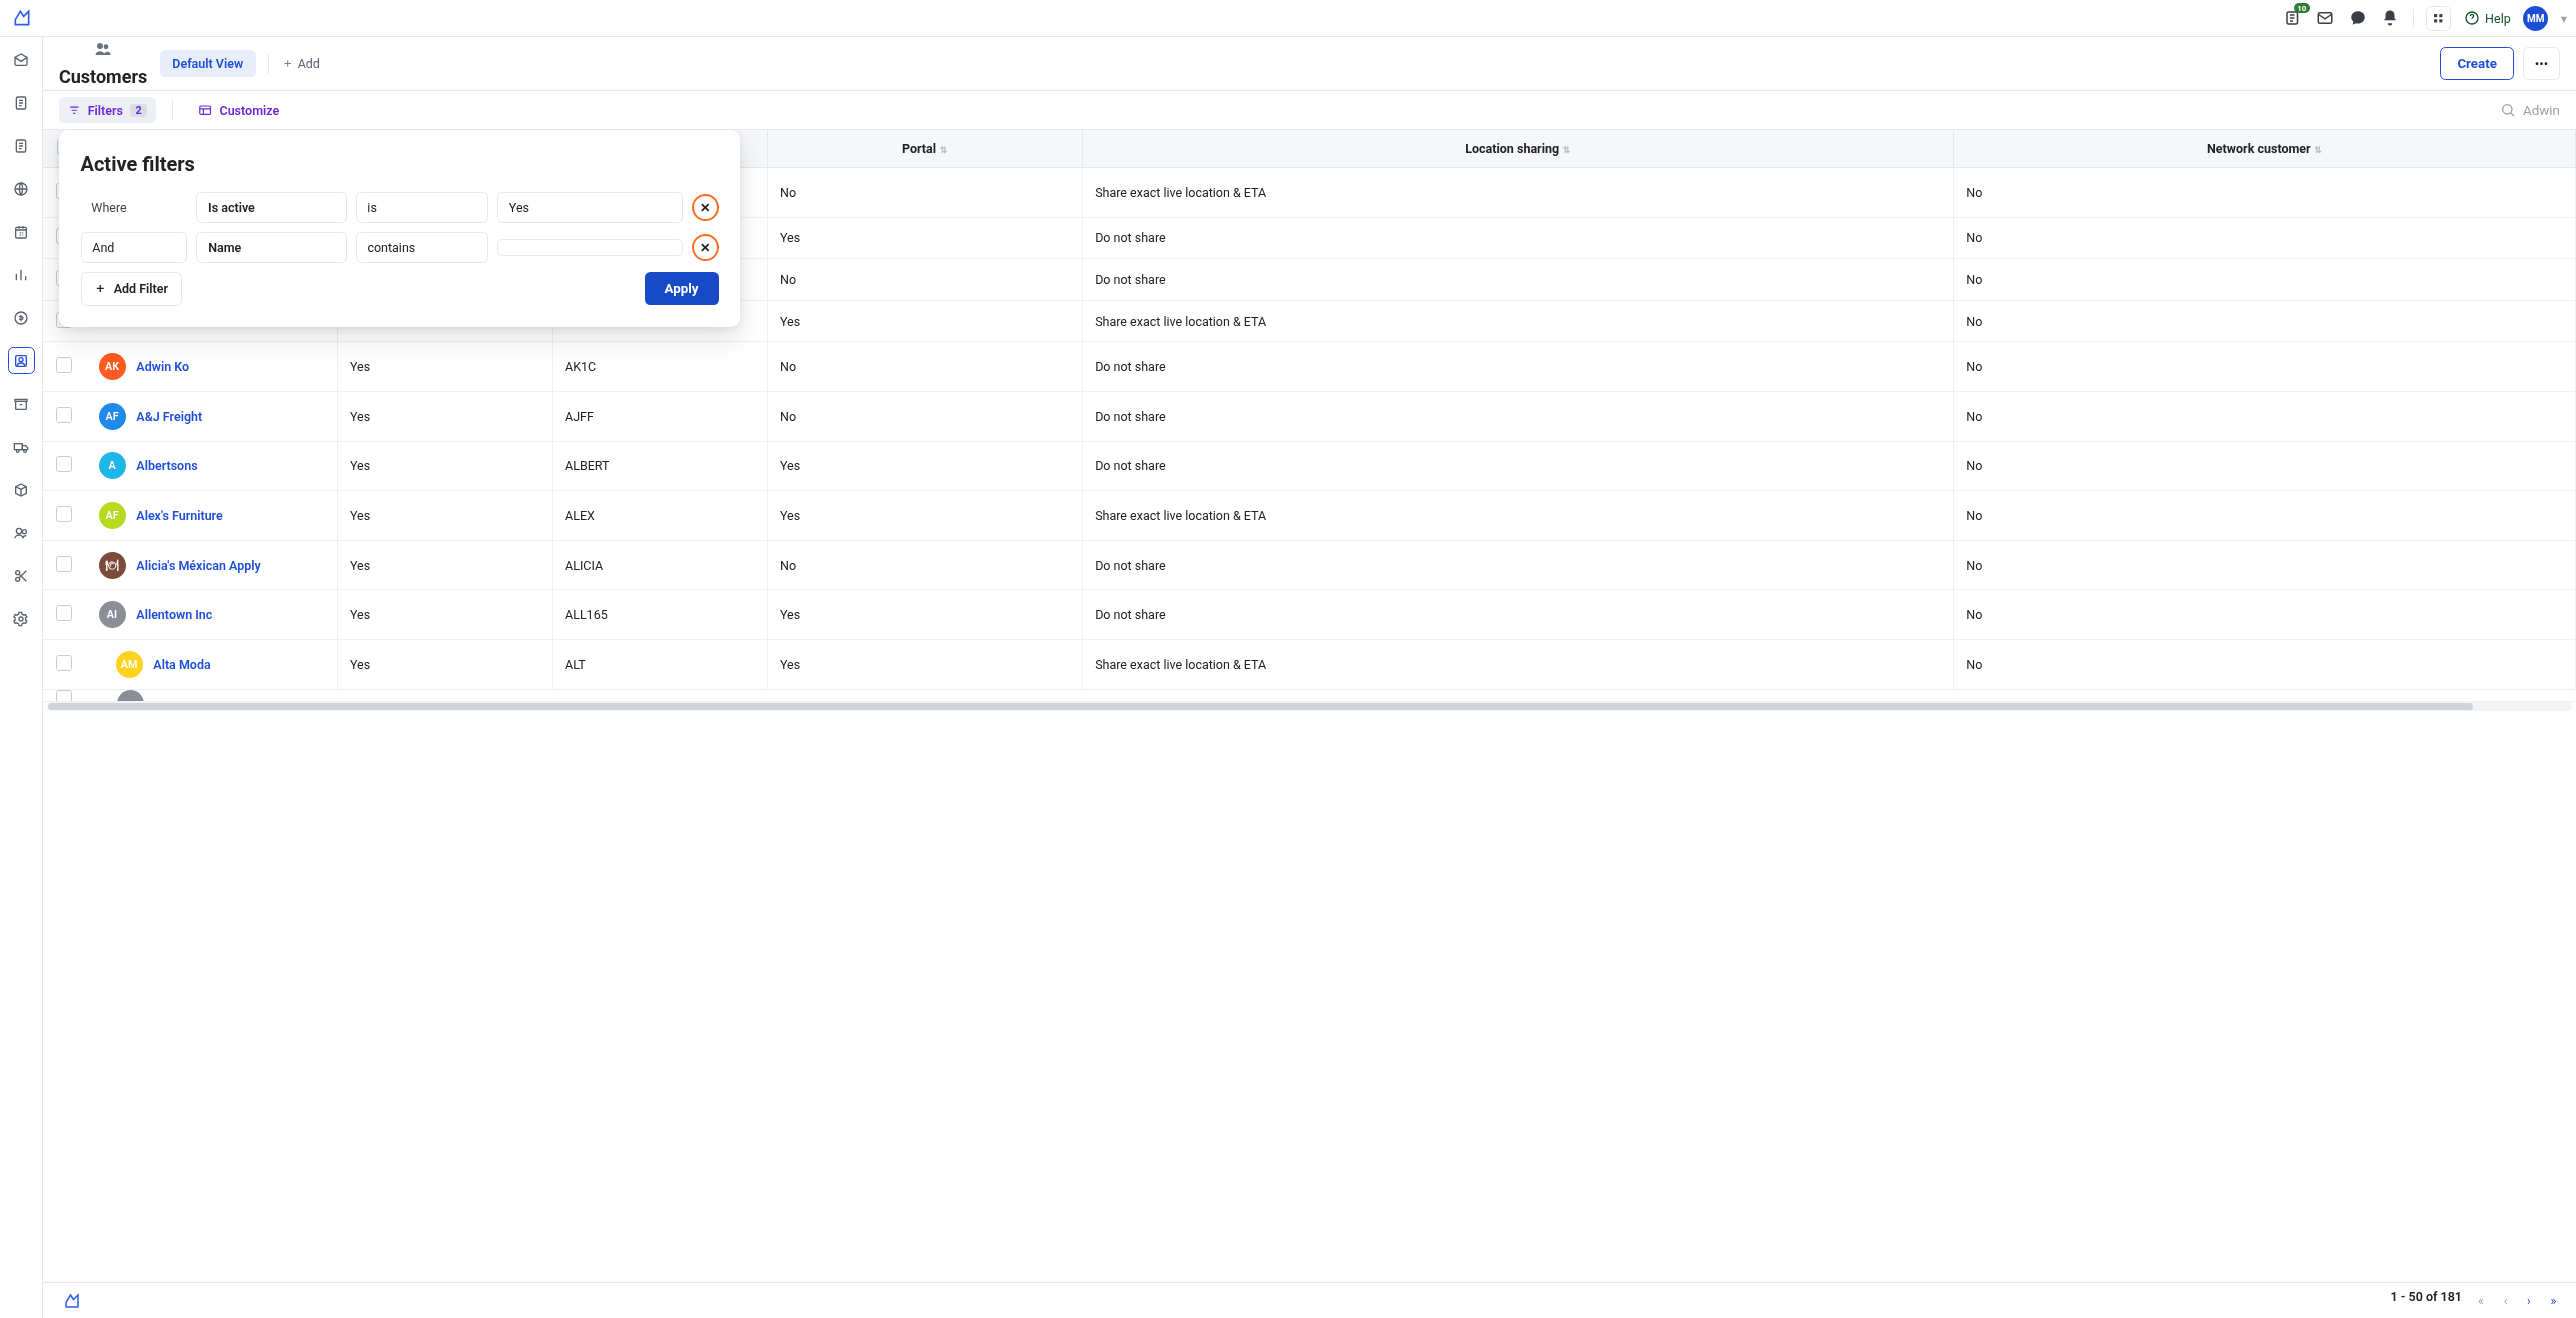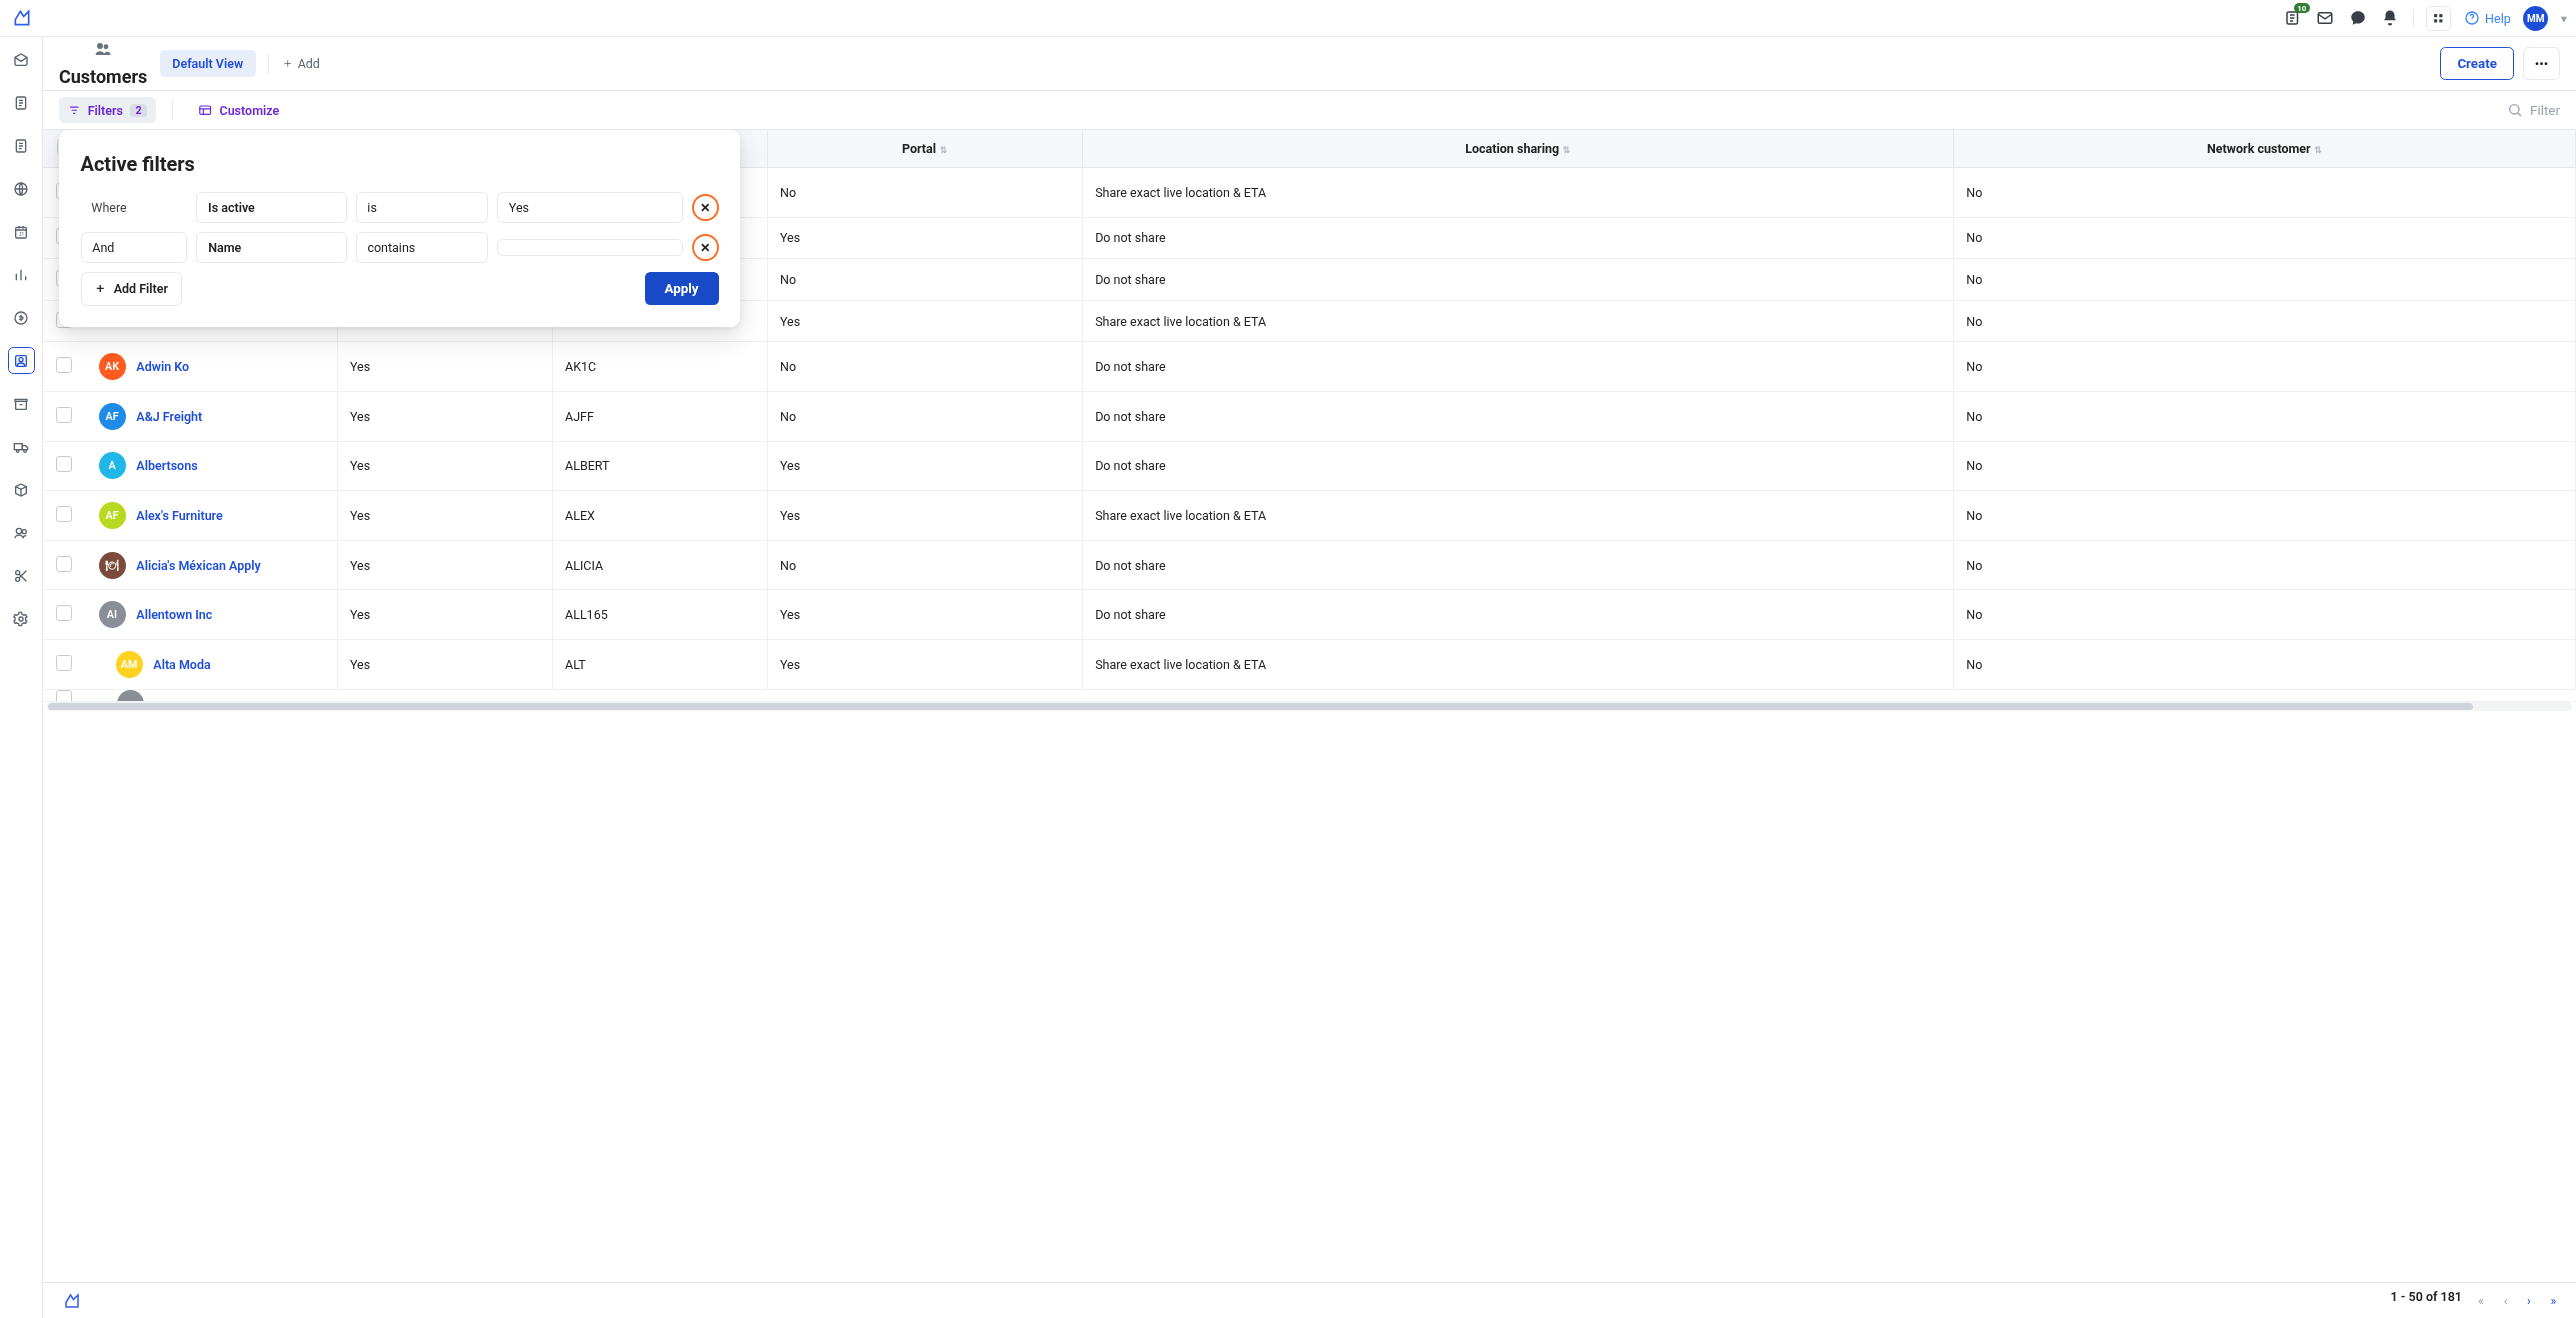--- a/index.html
+++ b/index.html
@@ -16,21 +16,21 @@
 html,body{margin:0;padding:0;height:100%;background:#fff;color:var(--text);}
 body{font-size:12.5px;}
 
 
 .topbar{height:37px;border-bottom:0.9px solid var(--border);display:flex;align-items:center;padding:0 9px;}
 .topbar .logo{width:25px;height:25px;display:flex;align-items:center;justify-content:center;color:#2f5fe8;}
 .topbar .right{margin-left:auto;display:flex;align-items:center;gap:12.5px;}
 .topbar .icon-btn{position:relative;width:20px;height:20px;display:flex;align-items:center;justify-content:center;color:#3a3f47;cursor:pointer;}
 .badge{position:absolute;top:-5.4px;right:-7.2px;background:#2e7d32;color:#fff;font-size:8px;font-weight:700;padding:0.9px 3.6px;border-radius:5.4px;}
 .divider-v{width:0.9px;height:18px;background:var(--border);}
-.help-btn{display:flex;align-items:center;gap:5.4px;color:#3b82f6;cursor:pointer;}
+.help-btn{display:flex;align-items:center;gap:5.4px;color:#14532d;cursor:pointer;}
 .avatar{width:25px;height:25px;border-radius:50%;background:#1d4ed8;color:#fff;display:flex;align-items:center;justify-content:center;font-size:10px;font-weight:700;}
 .caret{color:#9aa1ab;}
 
 
 .leftnav{position:fixed;top:37px;bottom:0;left:0;width:43px;border-right:0.9px solid var(--border);display:flex;flex-direction:column;align-items:center;padding-top:9px;gap:16px;background:#fff;}
 .leftnav .nav-item{width:27px;height:27px;display:flex;align-items:center;justify-content:center;color:#5a626d;border-radius:5.4px;cursor:pointer;}
 .leftnav .nav-item.active{border:1.3px solid var(--blue);color:var(--blue);}
 
 
 .page{position:absolute;left:43px;right:0;top:37px;bottom:0;display:flex;flex-direction:column;}
@@ -284,21 +284,21 @@
         </span>
       <span>Customize</span>
     </div>
     <div class="search-wrap">
       <span>
           <svg width="16" height="16" viewBox="0 0 24 24" fill="none" stroke="currentColor" stroke-width="2">
             <circle cx="11" cy="11" r="7"></circle>
             <path d="M21 21l-5-5"></path>
           </svg>
         </span>
-      <span style="font-size:13.4px;">Filter</span>
+      <span style="font-size:13.4px;">Adwin</span>
     </div>
   </div>
 
   <div class="table-wrap">
 
     <div class="popover">
       <h3>Active filters</h3>
 
       <div class="filter-row">
         <div class="filter-label">Where</div>

